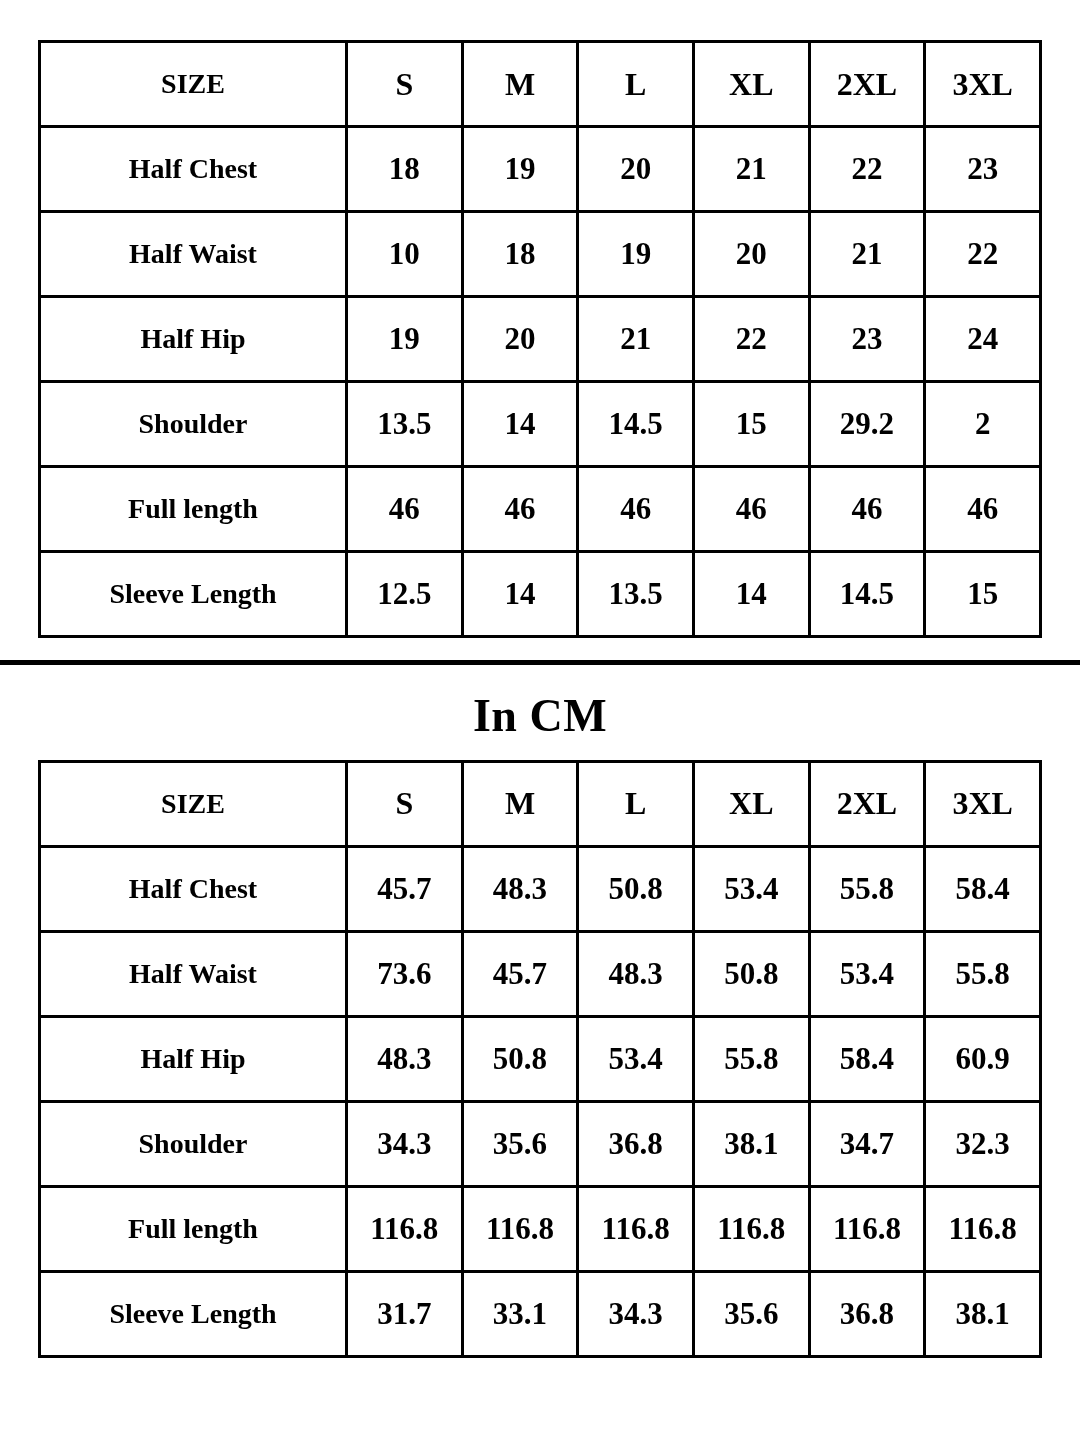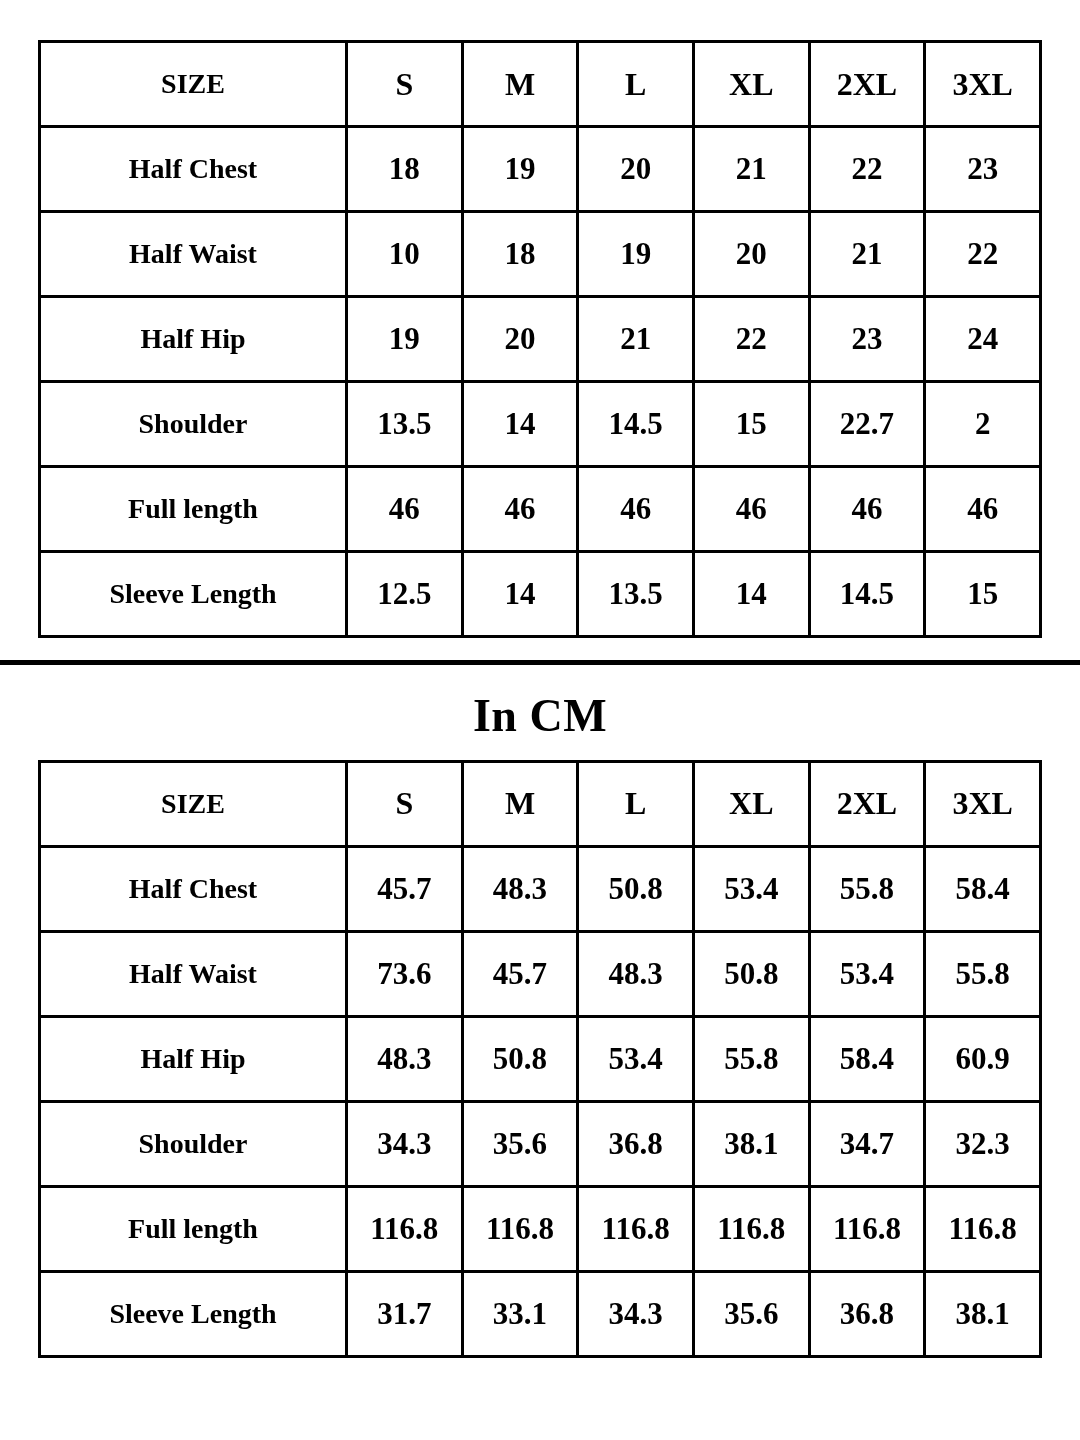--- a/index.html
+++ b/index.html
@@ -117,21 +117,21 @@
           <td>22</td>
           <td>23</td>
           <td>24</td>
         </tr>
         <tr>
           <td class="label-col">Shoulder</td>
           <td>13.5</td>
           <td>14</td>
           <td>14.5</td>
           <td>15</td>
-          <td>22.7</td>
+          <td>29.2</td>
           <td>2</td>
         </tr>
         <tr>
           <td class="label-col">Full length</td>
           <td>46</td>
           <td>46</td>
           <td>46</td>
           <td>46</td>
           <td>46</td>
           <td>46</td>

